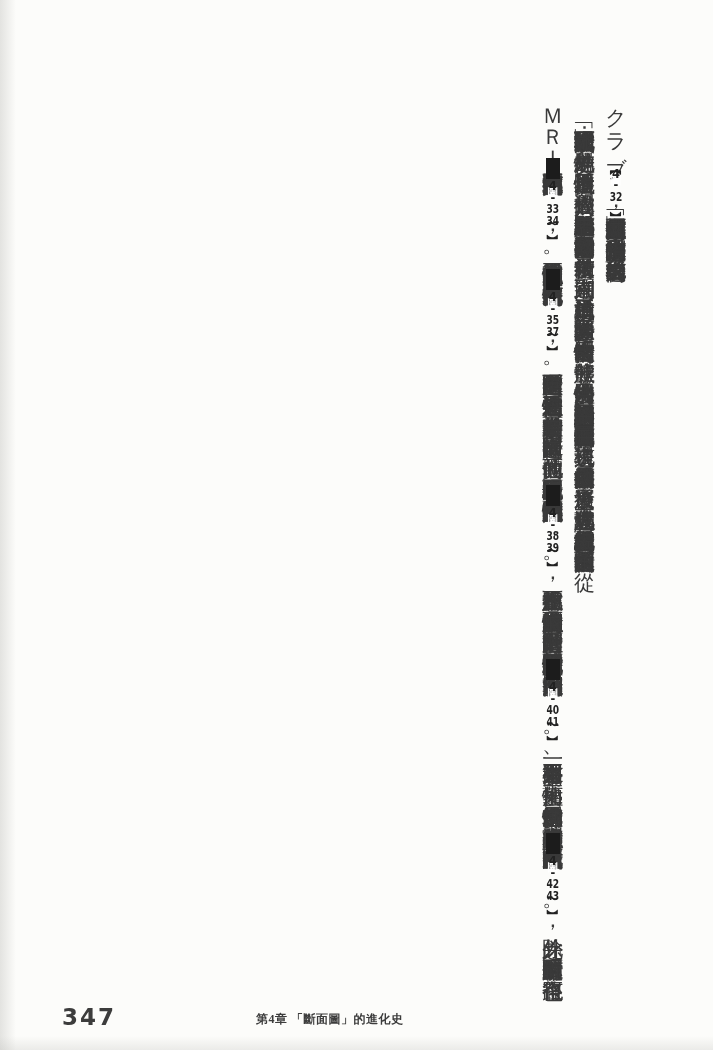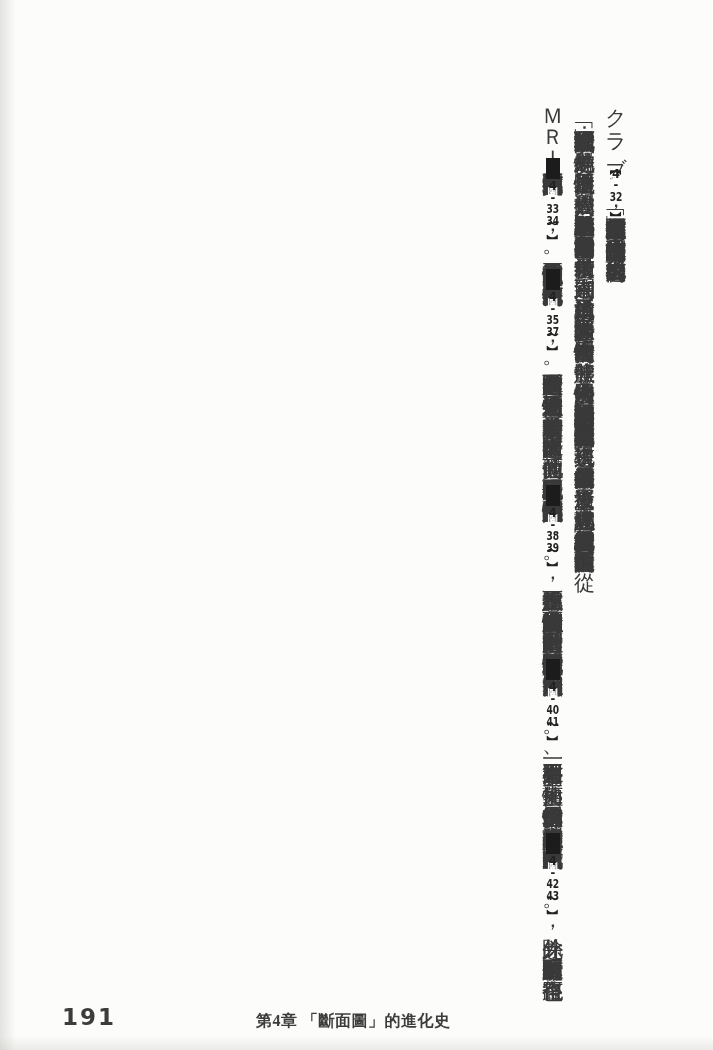--- a/index.html
+++ b/index.html
@@ -83,34 +83,34 @@
     left: 62px; top: 1004px;
     font-family: "DejaVu Sans", sans-serif;
     font-weight: 600;
     font-size: 23px;
     letter-spacing: 2px;
     color: #3c3c3c;
   }
   .footer-chapter {
     position: absolute;
     left: 256px; top: 1011px;
-    font-size: 16px;
+    font-size: 12px;
     font-weight: bold;
     color: #3c3c3c;
     letter-spacing: 0.5px;
   }
 </style>
 </head>
 <body>
 
 <div class="page">
 
   <div class="text-block">
 
   <p>クラブ<span class="figref">【<span class="figbox">圖</span><span class="tcy">4</span><span class="tcy">-</span><span class="tcy">32</span>】</span>等畫技高超的硬蕊系人氣作家經常使用「斷面圖」，使這種技法的演出效果得到實證，提高了這種表現的影響力。</p>
       <p class="indent">現在的「斷面圖」表現常用的演出模式大抵如下：若是單純的性交，就用男性性器擠進陰道，描寫侵入的過程，將陰道壁和肌肉的緊實感傳達給讀者。接著在男女進行活塞運動的同時描寫其律動之激烈，最後在子宮內射精，兩人達到高潮。就是目前的王道模式。多數場合除了「斷面圖」之外，還會同時描寫女性的表情、體位等狀態，同步實況性器內外的情況。「斷面圖」這個詞很容易讓人聯想起解剖圖，但近年反倒更常用「透視表現」凸顯陰道和子宮這種廣義的「斷面圖」。這種「透視表現」，乃是源自早期的森山塔等作家所用的技法，後來逐漸發展，進化成更強調立體感，細緻地描寫內臟器官和子宮內射精的表現。古典的斷面圖通常是側面視角，從<br>ＭＲＩ般完整的人體切面到只集中描寫插入區域的種類都有<span class="figref">【<span class="figbox">圖</span><span class="tcy">4</span><span class="tcy">-</span><span class="tcy">33</span><span class="wave">〜</span><span class="tcy">34</span>】</span>，在效果上更加強調男性性器的插入深度。此外還有一種從正面視角描寫陰道內情況的種類<span class="figref">【<span class="figbox">圖</span><span class="tcy">4</span><span class="tcy">-</span><span class="tcy">35</span><span class="wave">〜</span><span class="tcy">37</span>】</span>，而這種斷面圖的主角當然是子宮。想要描寫男性性器到達子宮、直接朝子宮射精的畫面時，最適合採用這種「斷面圖」。而其他的體位，例如坐位和騎乘位也很常用透視斷面圖表現，體位本身與斷面效果都很適合用來向讀者傳達男性性器深深插入女體的狀態<span class="figref">【<span class="figbox">圖</span><span class="tcy">4</span><span class="tcy">-</span><span class="tcy">38</span><span class="wave">〜</span><span class="tcy">39</span>】</span>。而不想把重點放在體位，而是想強調高潮女性的表情時最常用的，則是子宮分離型斷面圖。也就是將子宮內射精斷面圖畫在女性的臉部附近（分開描繪），可以提升高潮感同步率的演出<span class="figref">【<span class="figbox">圖</span><span class="tcy">4</span><span class="tcy">-</span><span class="tcy">40</span><span class="wave">〜</span><span class="tcy">41</span>】</span>。另外還有一種同步率更高、更加藝術性，把女性的背景全部用子宮填滿，令人感覺彷彿在強烈訴求著什麼，從分離式進化而來的斷面圖<span class="figref">【<span class="figbox">圖</span><span class="tcy">4</span><span class="tcy">-</span><span class="tcy">42</span><span class="wave">〜</span><span class="tcy">43</span>】</span>。除此之外，「斷面圖」對顯示射精的位置、路徑也很有</p>
     </div>
 
-  <div class="footer-pagenum">191</div>
+  <div class="footer-pagenum">347</div>
 
   <div class="footer-chapter">第4章 「斷面圖」的進化史</div>
 
 </div>
 
 </body></html>

